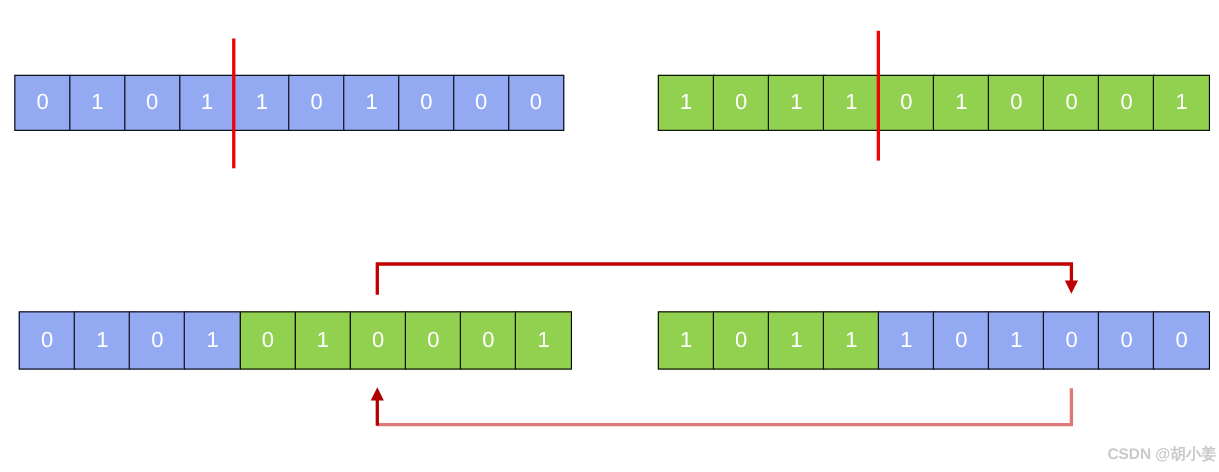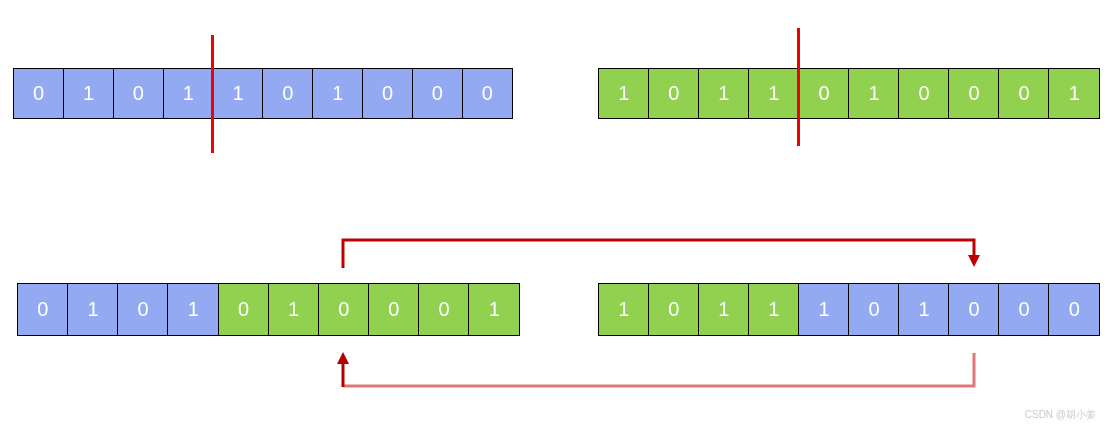--- a/index.html
+++ b/index.html
@@ -41,25 +41,26 @@
     width: 1108px; height: 429px;
     pointer-events: none;
   }
   .arrow-top-path { fill: none; stroke: var(--arrow-top); stroke-width: 3; }
   .arrow-top-head { fill: var(--arrow-top); stroke: none; }
   .arrow-bottom-path { fill: none; stroke: var(--arrow-bottom-light); stroke-width: 3; }
   .arrow-bottom-dark { fill: none; stroke: var(--arrow-bottom-dark); stroke-width: 3; }
   .arrow-bottom-head { fill: var(--arrow-bottom-dark); stroke: none; }
   #watermark {
     position: absolute;
-    right: 12px;
+    right: 2px;
     bottom: 7px;
     color: var(--watermark);
-    font-size: 10px;
+    font-size: 14px;
     white-space: nowrap;
+    font-weight: bold;
   }
 </style>
 </head>
 <body>
 
 <div id="canvas">
 
   <div class="array" style="left:13px; top:68px; width:500px; height:51px;">
       <div class="cell blue">0</div>
       <div class="cell blue">1</div>

